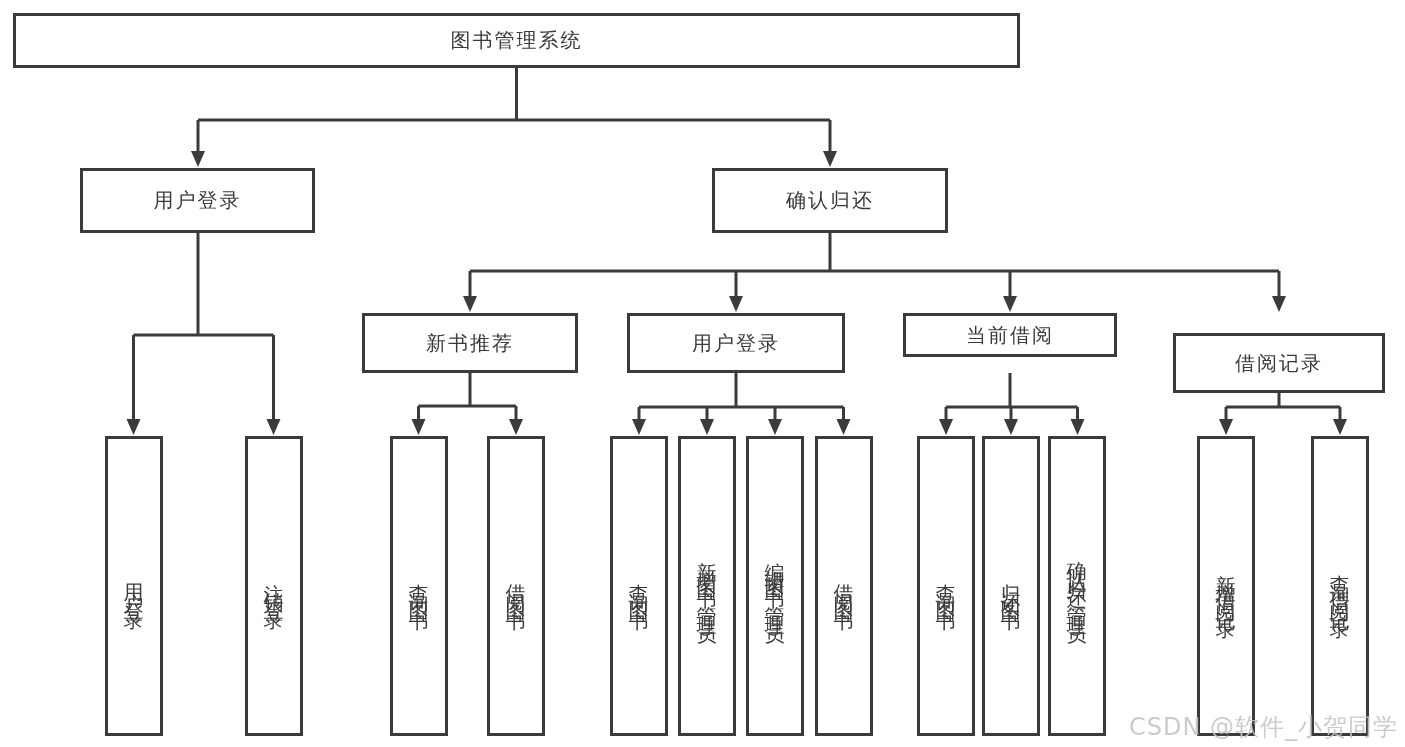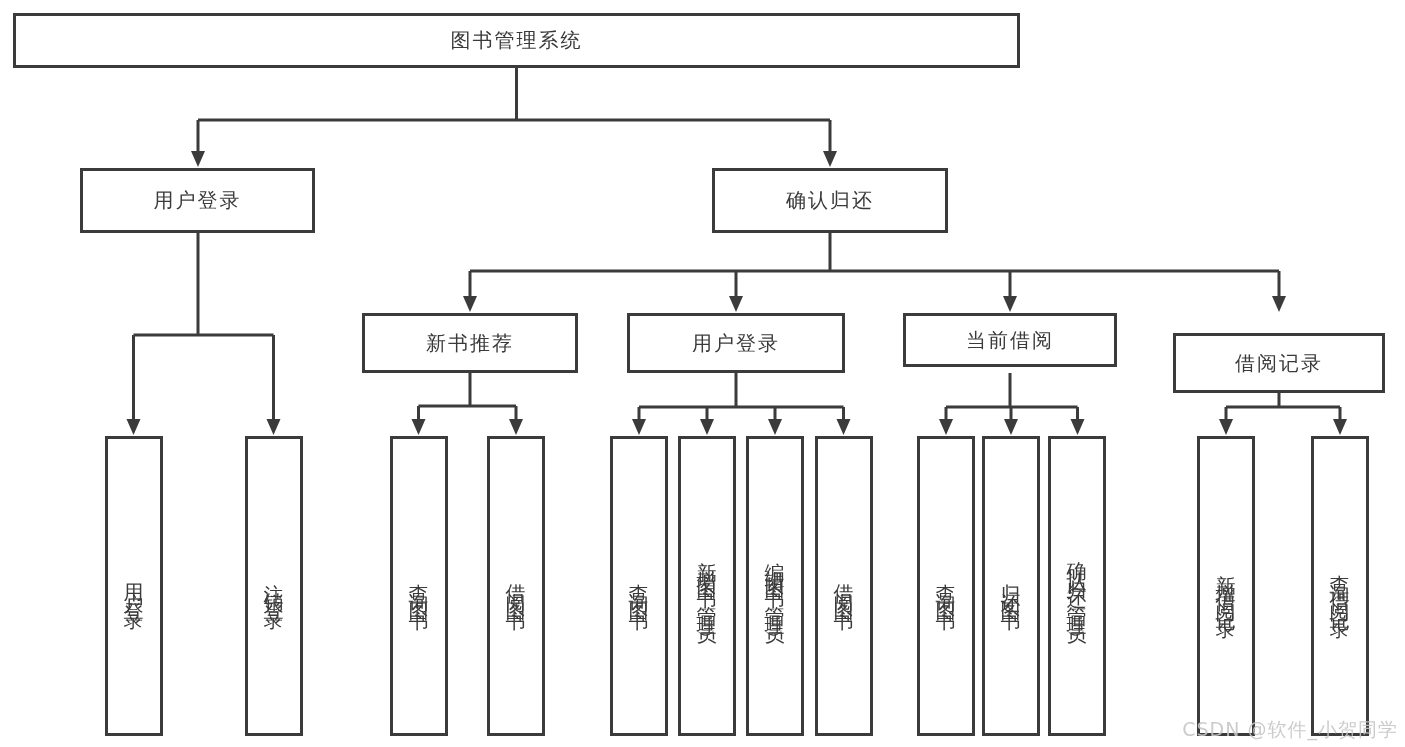--- a/index.html
+++ b/index.html
@@ -23,21 +23,21 @@
     color:#3a3a3a;font-size:20px;
     z-index:2;width:58px;height:300px;top:436px;
   }
   .vnode .vtext{
     writing-mode:vertical-rl;
     letter-spacing:9px;
     line-height:1;
   }
   .watermark{
     position:absolute;right:7px;bottom:4px;
-    font-size:19px;color:#c6c6c6;letter-spacing:1px;
+    font-size:24px;color:#c6c6c6;letter-spacing:1px;
     z-index:3;opacity:.9;
   }
 </style>
 </head>
 <body>
 
 <div class="stage">
 
   <svg class="connectors" width="1405" height="747" viewBox="0 0 1405 747">
     <g stroke="#3b3b3b" stroke-width="3" fill="none">
@@ -89,21 +89,21 @@
   <div class="node" style="left:712px;top:168px;width:236px;height:65px;">
     <span>确认归还</span>
   </div>
 
   <div class="node" style="left:362px;top:313px;width:216px;height:60px;">
     <span>新书推荐</span>
   </div>
   <div class="node" style="left:627px;top:313px;width:218px;height:60px;">
     <span>用户登录</span>
   </div>
-  <div class="node" style="left:903px;top:313px;width:214px;height:54px;">
+  <div class="node" style="left:903px;top:313px;width:214px;height:44px;">
     <span>当前借阅</span>
   </div>
   <div class="node" style="left:1173px;top:313px;width:212px;height:60px;margin-top:20px;">
     <span>借阅记录</span>
   </div>
 
   <div class="vnode" style="left:105px;">
     <span class="vtext">用户登录</span>
   </div>
   <div class="vnode" style="left:245px;">

